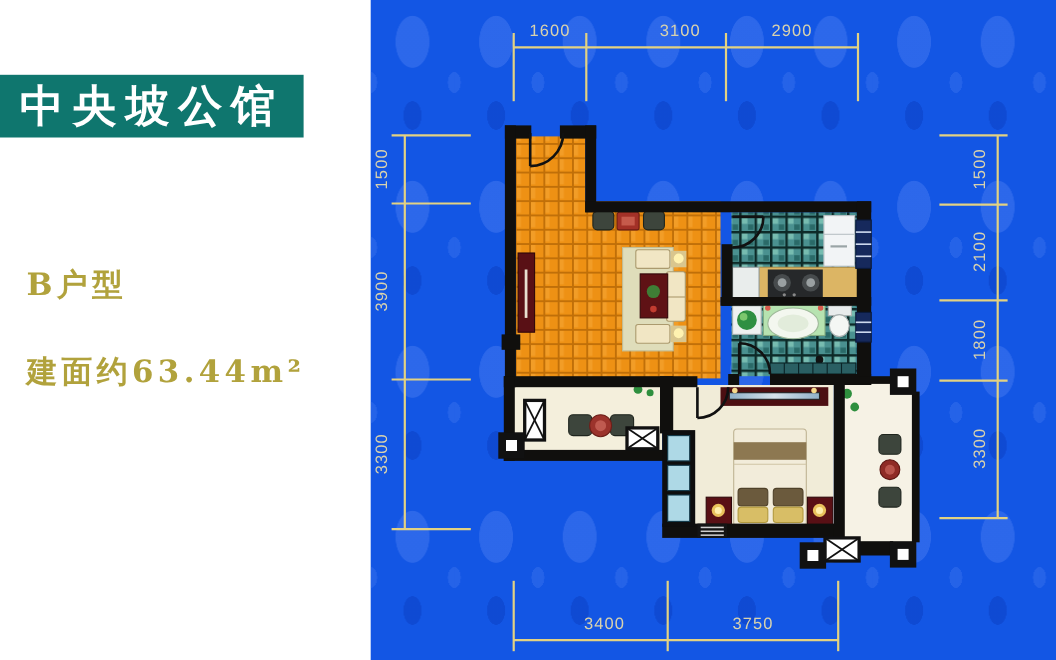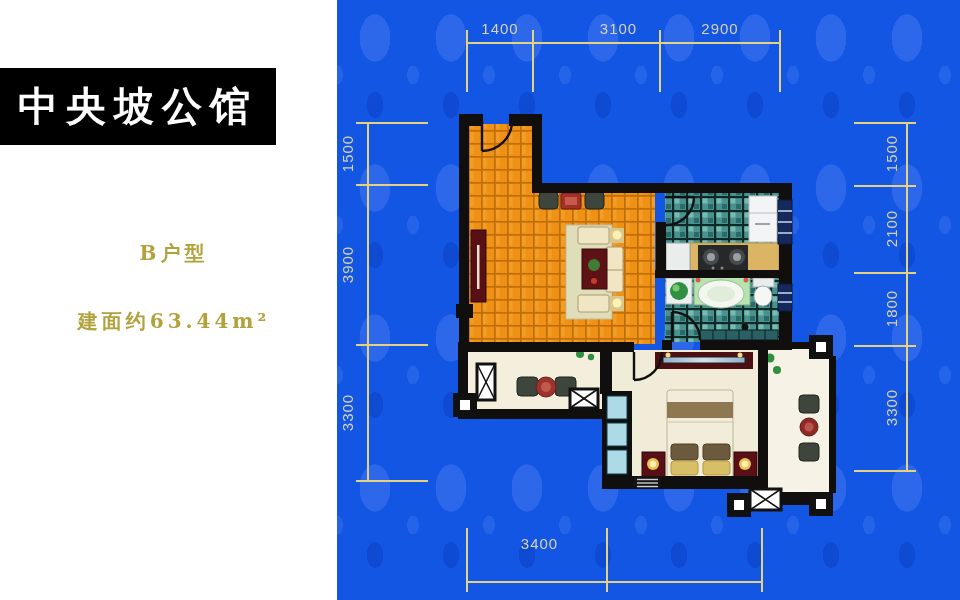--- a/index.html
+++ b/index.html
@@ -5,27 +5,27 @@
   html,body{margin:0;padding:0;background:#ffffff;}
   .stage{position:relative;width:960px;height:600px;overflow:hidden;background:#ffffff;
          font-family:"Liberation Sans",sans-serif;}
   .blue-panel{position:absolute;left:337px;top:0;width:623px;height:600px;background-color:#1356e4;
     background-image:
       radial-gradient(ellipse 26px 40px at 38px 38px, rgba(110,150,250,.28) 58%, rgba(110,150,250,0) 60%),
       radial-gradient(ellipse 14px 22px at 38px 105px, rgba(10,60,190,.45) 58%, rgba(10,60,190,0) 60%),
       radial-gradient(ellipse 10px 16px at 0px 75px, rgba(110,150,250,.2) 58%, rgba(110,150,250,0) 60%),
       radial-gradient(ellipse 10px 16px at 76px 75px, rgba(110,150,250,.2) 58%, rgba(110,150,250,0) 60%);
     background-size:76px 150px;}
-  .banner{position:absolute;left:0;top:68px;width:276px;height:77px;background:#000000;
+  .banner{position:absolute;left:0;top:68px;width:276px;height:57px;background:#0f766e;
     display:flex;align-items:center;justify-content:center;}
   .banner span{color:#ffffff;font-family:"DejaVu Serif",serif;font-weight:bold;
     font-size:40px;letter-spacing:8px;white-space:nowrap;}
   .info{position:absolute;left:24px;top:240px;width:300px;color:#b1a23c;
     font-family:"DejaVu Serif",serif;font-weight:bold;}
-  .info-line{font-size:20px;letter-spacing:4px;margin-bottom:41px;white-space:nowrap;text-align:center;}
+  .info-line{font-size:28px;letter-spacing:4px;margin-bottom:41px;white-space:nowrap;}
   .plan-svg{position:absolute;left:0;top:0;}
   .dlabel{position:absolute;font-size:15px;color:#d8d2ae;text-align:center;
     font-family:"Liberation Sans",sans-serif;letter-spacing:1px;}
   .rot{transform:rotate(-90deg);}
 </style>
 </head>
 <body>
 
 <div class="stage">
   <div class="blue-panel"></div>
@@ -272,27 +272,28 @@
         <line x1="672" y1="312" x2="672" y2="340"></line>
         <path d="M672,312 A28,28 0 0 1 700,340"></path>
       </g>
       <g>
         <line x1="634" y1="352" x2="634" y2="380"></line>
         <path d="M662,352 A28,28 0 0 1 634,380"></path>
       </g>
     </g>
   </svg>
 
-  <div class="dlabel" style="left:467px;top:20px;width:66px;">1400</div>
+  <div class="dlabel" style="left:467px;top:20px;width:66px;">1600</div>
   <div class="dlabel" style="left:555px;top:20px;width:127px;">3100</div>
   <div class="dlabel" style="left:660px;top:20px;width:120px;">2900</div>
 
   <div class="dlabel rot" style="left:312px;top:145px;width:70px;">1500</div>
   <div class="dlabel rot" style="left:312px;top:256px;width:70px;">3900</div>
   <div class="dlabel rot" style="left:312px;top:404px;width:70px;">3300</div>
 
   <div class="dlabel rot" style="left:856px;top:145px;width:70px;">1500</div>
   <div class="dlabel rot" style="left:856px;top:220px;width:70px;">2100</div>
   <div class="dlabel rot" style="left:856px;top:300px;width:70px;">1800</div>
   <div class="dlabel rot" style="left:856px;top:399px;width:70px;">3300</div>
 
-  <div class="dlabel" style="left:467px;top:535px;width:145px;">3400</div>
+  <div class="dlabel" style="left:467px;top:559px;width:145px;padding-left:10px;">3400</div>
+  <div class="dlabel" style="left:607px;top:559px;width:155px;">3750</div>
 </div>
 
 </body></html>

